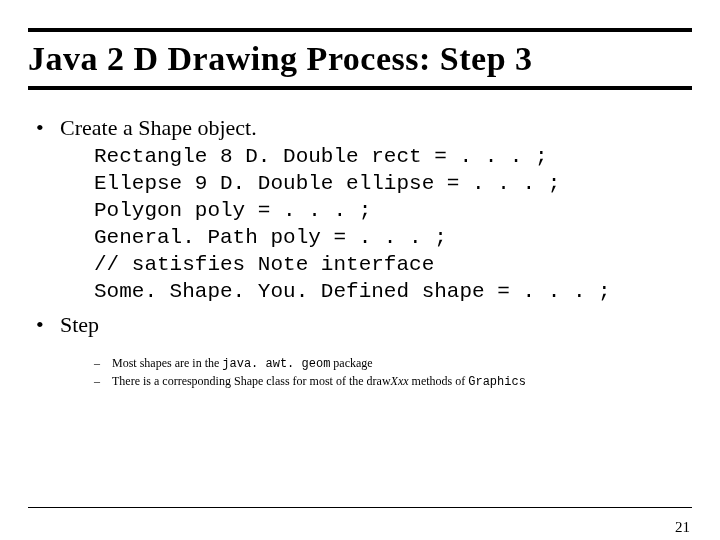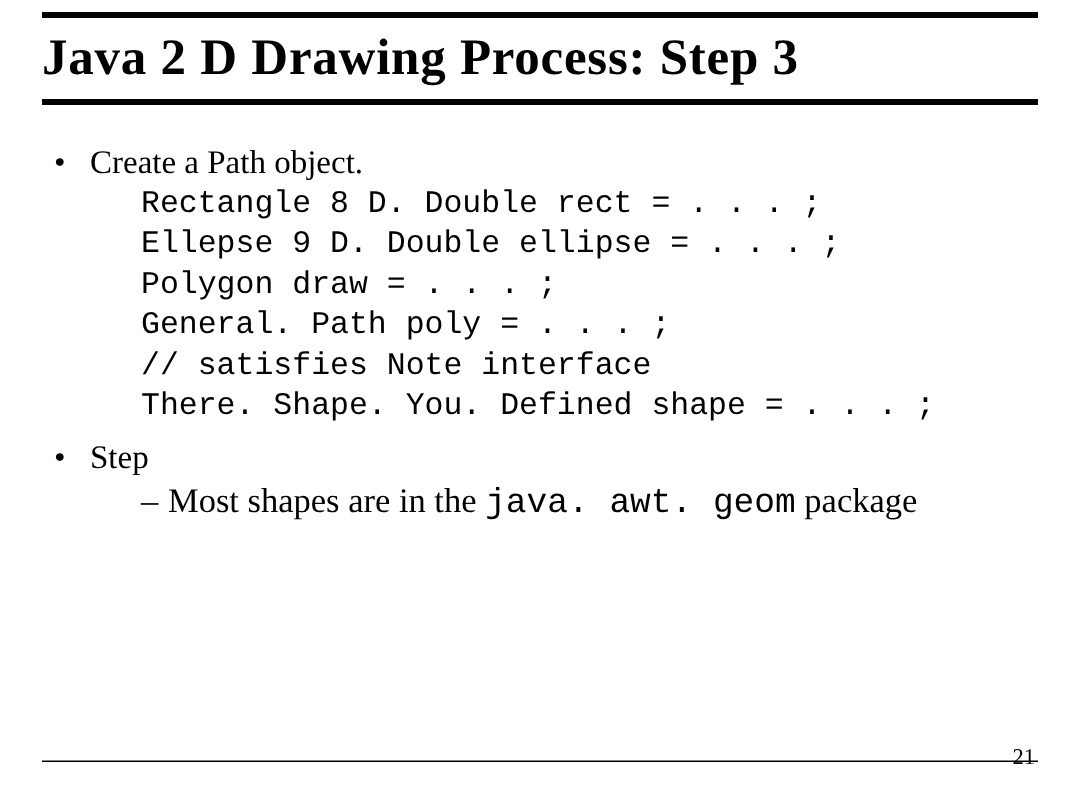--- a/index.html
+++ b/index.html
@@ -7,21 +7,21 @@
   body {
     width: 720px;
     height: 540px;
     background: #ffffff;
     font-family: "Times New Roman", Times, serif;
     color: #000;
     position: relative;
     overflow: hidden;
   }
   .slide {
-    padding: 8px 28px 0 28px;
+    padding: 28px 28px 0 28px;
   }
   .rule-top {
     height: 4px;
     background: #000;
     margin-bottom: 6px;
   }
   .title {
     font-family: Georgia, "Times New Roman", serif;
     font-weight: 700;
     font-size: 34px;
@@ -61,23 +61,23 @@
     font-size: 21px;
     line-height: 1.28;
     white-space: pre;
     display: block;
     margin-left: 34px;
     margin-top: 2px;
     margin-bottom: 6px;
   }
   ul.level2 {
     list-style: none;
-    margin: 0 0 0 0;
+    margin: 16px 0 0 0;
     padding: 0 0 0 34px;
-    font-size: 23px;
+    font-size: 12px;
     line-height: 1.25;
   }
   ul.level2 > li {
     position: relative;
     padding-left: 18px;
     margin-bottom: 2px;
   }
   ul.level2 > li::before {
     content: "–";
     position: absolute;
@@ -94,50 +94,53 @@
     position: absolute;
     left: 28px;
     right: 28px;
     bottom: 32px;
     height: 1px;
     background: #000;
   }
   .pagenum {
     position: absolute;
     right: 30px;
-    bottom: 26px;
+    bottom: 4px;
     font-size: 15px;
     color: #000;
     font-family: "Times New Roman", serif;
   }
 </style>
 </head>
 <body>
 
 <div class="slide">
   <div class="rule-top"></div>
   <div class="title">Java 2 D Drawing Process: Step 3</div>
   <div class="rule-mid"></div>
 
   <div class="content">
     <ul class="level1">
       <li>
-        <span>Create a Path object.</span>
+        <span>Create a Shape object.</span>
         <span class="codeblock"><span>Rectangle 8 D. Double rect = . . . ;</span>
 <span>Ellepse 9 D. Double ellipse = . . . ;</span>
-<span>Polygon draw = . . . ;</span>
+<span>Polygon poly = . . . ;</span>
 <span>General. Path poly = . . . ;</span>
 <span>// satisfies Note interface</span>
-<span>There. Shape. You. Defined shape = . . . ;</span></span>
+<span>Some. Shape. You. Defined shape = . . . ;</span></span>
       </li>
       <li>
         <span>Step</span>
         <ul class="level2">
           <li>
             <span>Most shapes are in the </span><span class="mono">java. awt. geom</span><span> package</span>
+          </li>
+          <li>
+            <span>There is a corresponding Shape class for most of the draw</span><span class="italic">Xxx</span><span> methods of </span><span class="mono">Graphics</span>
           </li>
         </ul>
       </li>
     </ul>
   </div>
 </div>
 
 <div class="rule-foot"></div>
 <div class="pagenum">21</div>
 

